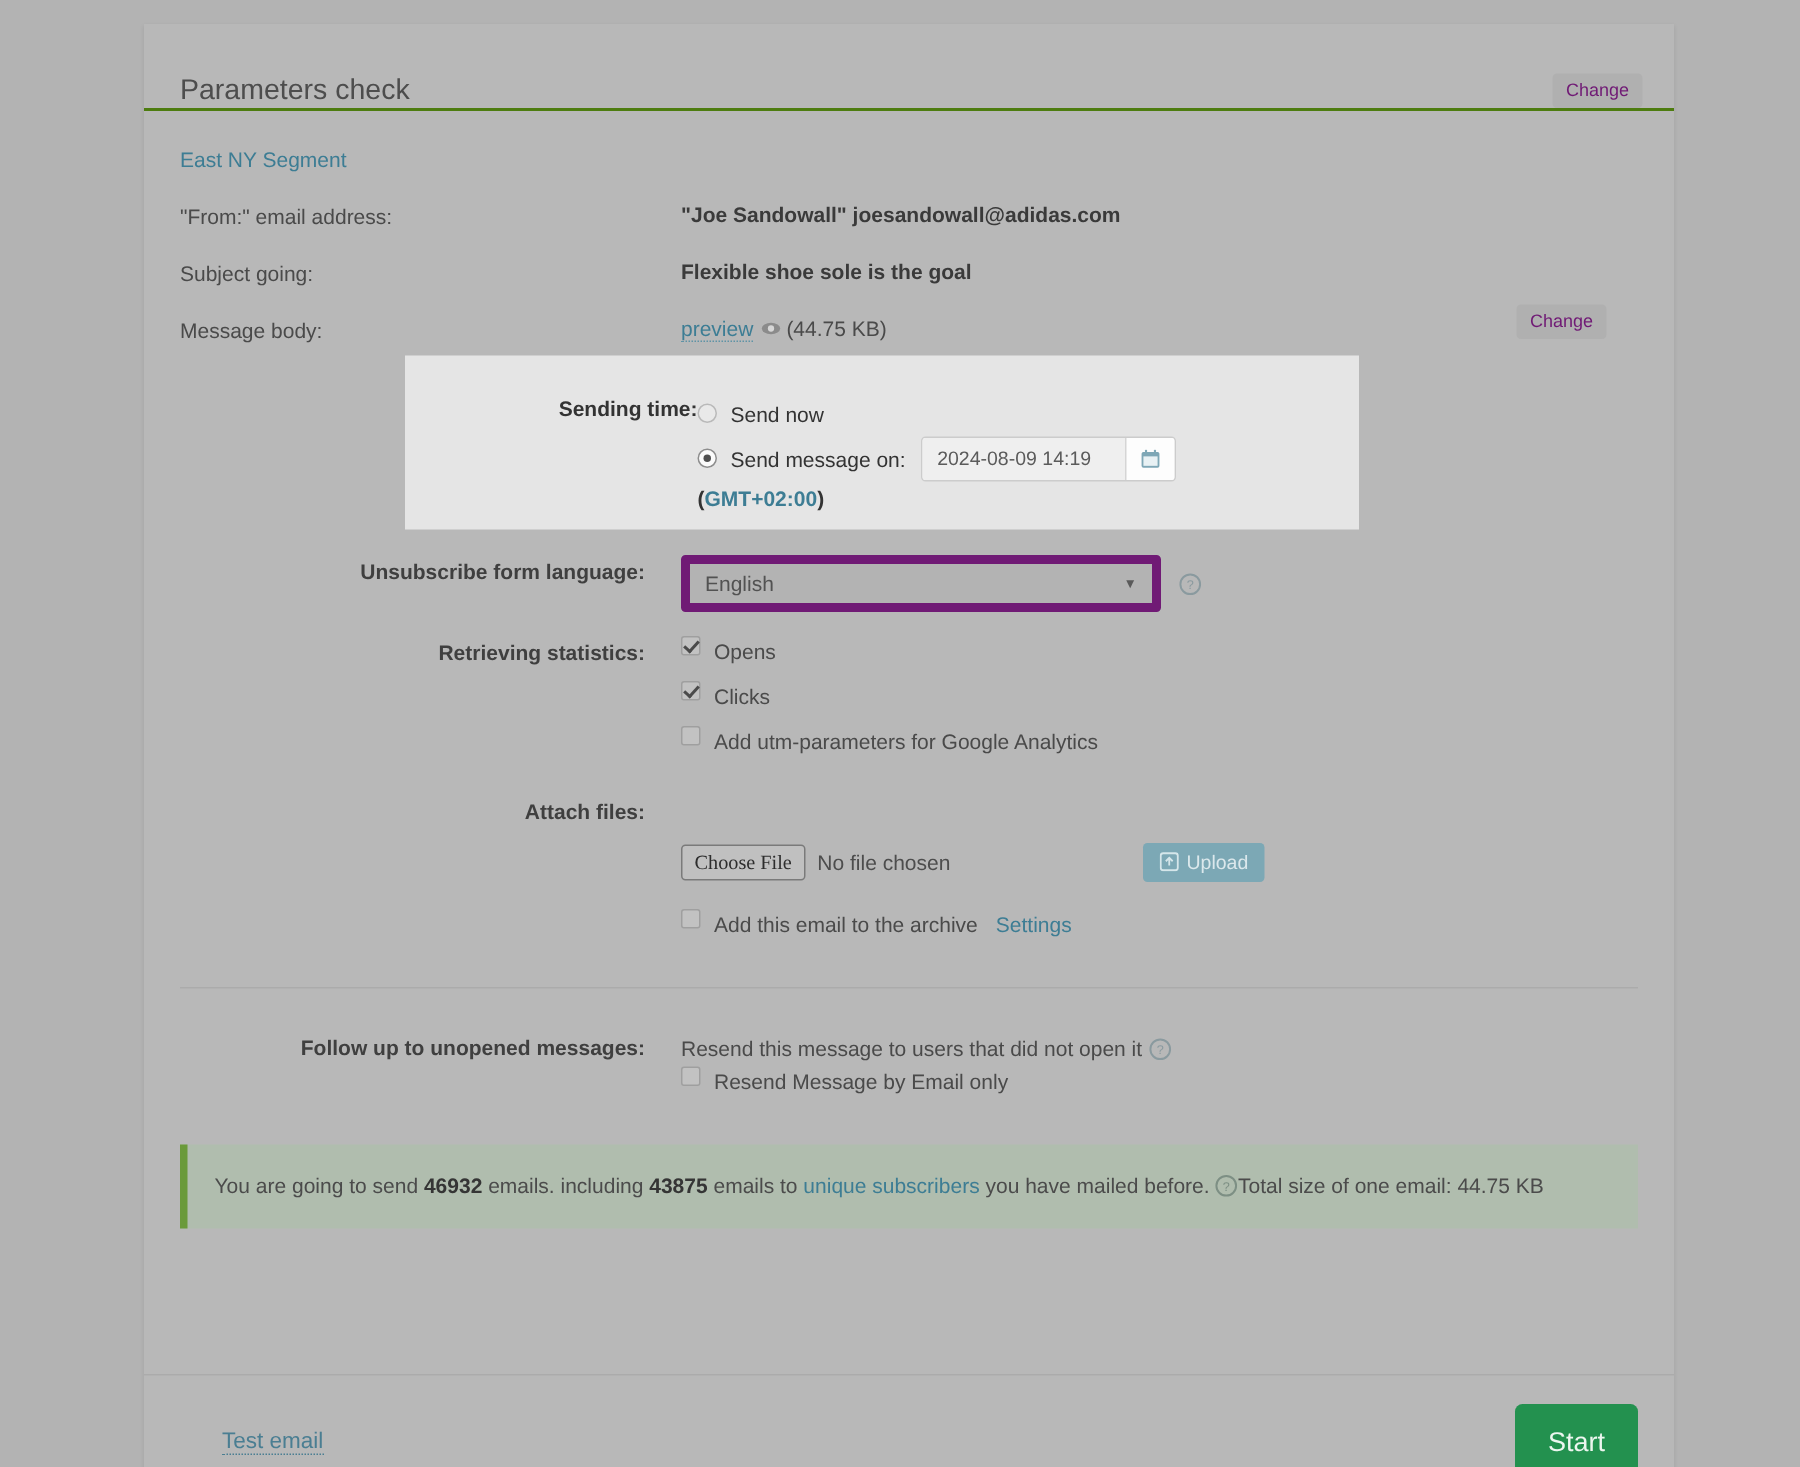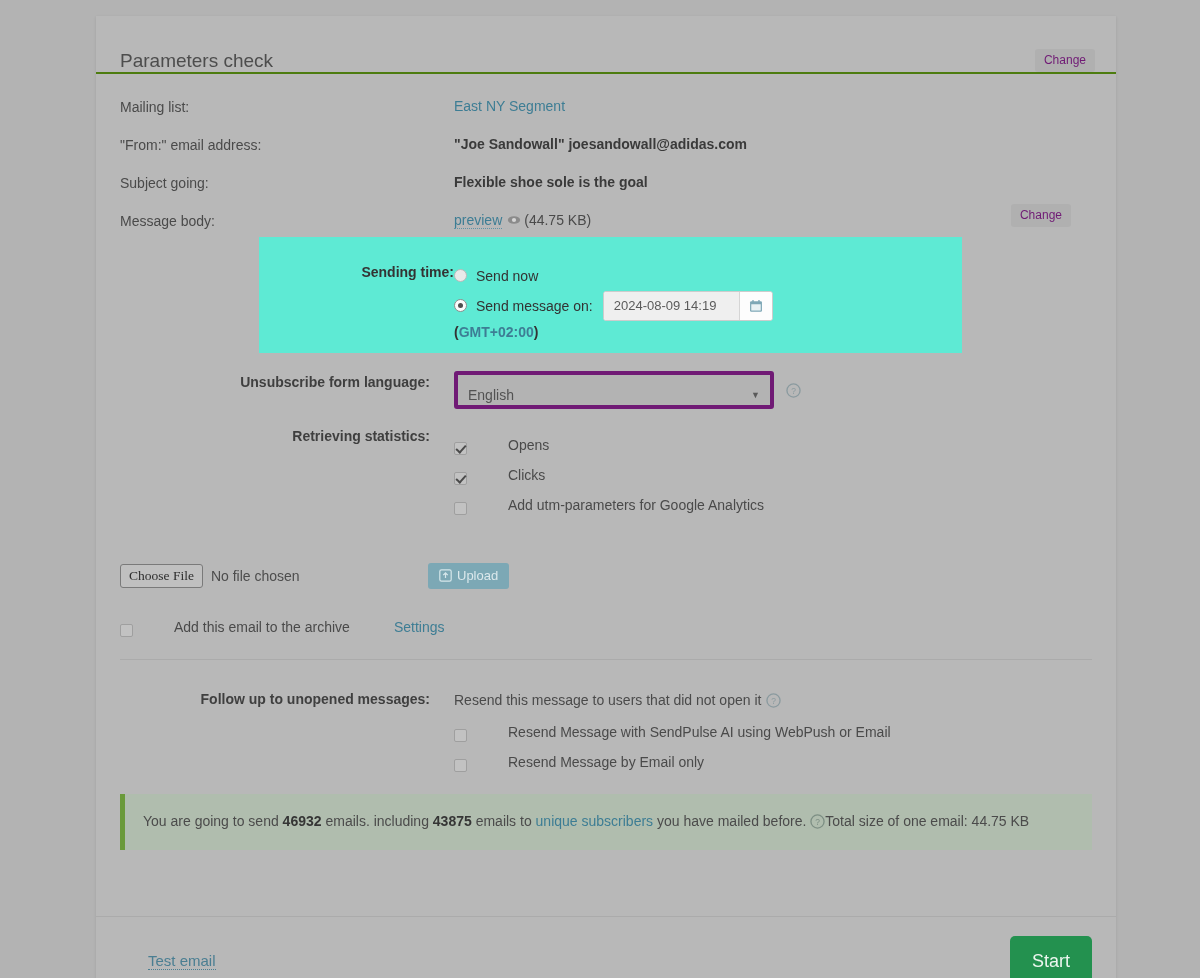--- a/index.html
+++ b/index.html
@@ -123,25 +123,25 @@
   .icon-upload {
     display: inline-block;
     vertical-align: -2px;
     width: 13px; height: 13px;
     margin-right: 5px;
   }
 
   
   .spotlight {
     position: absolute;
-    left: 259px;
+    left: 270px;
     top: 237px;
-    width: 703px;
+    width: 636px;
     height: 116px;
-    background: #5eead4;
+    background: #e5e5e5;
     z-index: 30;
   }
   .spot-inner {
     position: absolute;
     left: 0; top: 0;
     width: 627px;
     padding-top: 26px;
   }
   .spot-label {
     position: absolute;
@@ -224,44 +224,43 @@
     font-size: 14px;
     color: #333;
     font-weight: bold;
   }
 
   
   .select-box {
     width: 320px;
     height: 38px;
     background: #b3b3b3;
-    border: 4px solid #701a75;
+    border: 6px solid #701a75;
     border-radius: 3px;
     display: flex;
-    align-items: flex-end;
+    align-items: center;
     padding: 0 10px;
     box-sizing: border-box;
     font-size: 14px;
     color: #525252;
     position: relative;
     cursor: pointer;
   }
   .select-caret {
     position: absolute;
     right: 10px;
     font-size: 9px;
     color: #5a5a5a;
   }
 
   
   .cb-line {
     display: flex;
-    align-items: flex-end;
+    align-items: flex-start;
     height: 30px;
-    gap: 32px;
   }
   .checkbox {
     width: 13px; height: 13px;
     border: 1px solid #9f9f9f;
     background: #c2c2c2;
     border-radius: 2px;
     margin-right: 9px;
     flex: 0 0 13px;
     position: relative;
     box-sizing: border-box;
@@ -365,21 +364,20 @@
 <div class="card">
 
   <div class="card-header">
     <div class="card-title">Parameters check</div>
     <button class="btn-change">Change</button>
   </div>
 
   <div class="card-body">
 
     <div class="row">
-      <div class="row-label">Mailing list:</div>
       <div class="row-value">
         <a class="link" href="#">East NY Segment</a>
       </div>
     </div>
 
     <div class="row">
       <div class="row-label">"From:" email address:</div>
       <div class="row-value val-bold">"Joe Sandowall" joesandowall@adidas.com</div>
     </div>
 
@@ -427,20 +425,21 @@
           <span class="cb-label">Clicks</span>
         </div>
         <div class="cb-line">
           <span class="checkbox"></span>
           <span class="cb-label">Add utm-parameters for Google Analytics</span>
         </div>
       </div>
     </div>
 
     <div class="row" style="margin-bottom:0">
+      <div class="row-label bold">Attach files:</div>
       <div class="row-value">
         <div style="height:30px"></div>
         <div class="file-row">
           <button class="choose-file">Choose File</button>
           <span class="file-none">No file chosen</span>
           <button class="btn-upload">
             <span class="icon-upload"><svg viewBox="0 0 16 16" width="13" height="13">
                   <rect x="1" y="1" width="14" height="14" rx="2" fill="none" stroke="#d5e6ea" stroke-width="1.5"></rect>
                   <path d="M8 11 L8 5 M5.2 7.6 L8 4.8 L10.8 7.6" fill="none" stroke="#d5e6ea" stroke-width="1.5"></path>
                 </svg></span>
@@ -459,24 +458,20 @@
     <hr class="divider">
 
     <div class="row" style="margin-bottom:0">
       <div class="row-label bold">Follow up to unopened messages:</div>
       <div class="row-value">
         <div style="height:24px;line-height:24px">
           <span>Resend this message to users that did not open it</span><span class="icon-help"><svg viewBox="0 0 16 16" width="15" height="15">
                 <circle cx="8" cy="8" r="7" fill="none" stroke="#8a9a9f" stroke-width="1.4"></circle>
                 <text x="8" y="11.5" font-size="9" text-anchor="middle" fill="#8a9a9f" font-family="Liberation Sans, sans-serif">?</text>
               </svg></span>
-        </div>
-        <div class="cb-line">
-          <span class="checkbox"></span>
-          <span class="cb-label">Resend Message with SendPulse AI using WebPush or Email</span>
         </div>
         <div class="cb-line">
           <span class="checkbox"></span>
           <span class="cb-label">Resend Message by Email only</span>
         </div>
       </div>
     </div>
 
     <div class="banner">
       <span>You are going to send </span><b>46932</b><span> emails. including </span><b>43875</b><span> emails to </span><a class="link" href="#">unique subscribers</a><span> you have mailed before. </span><span class="icon-help" style="margin-left:0"><svg viewBox="0 0 16 16" width="15" height="15">

